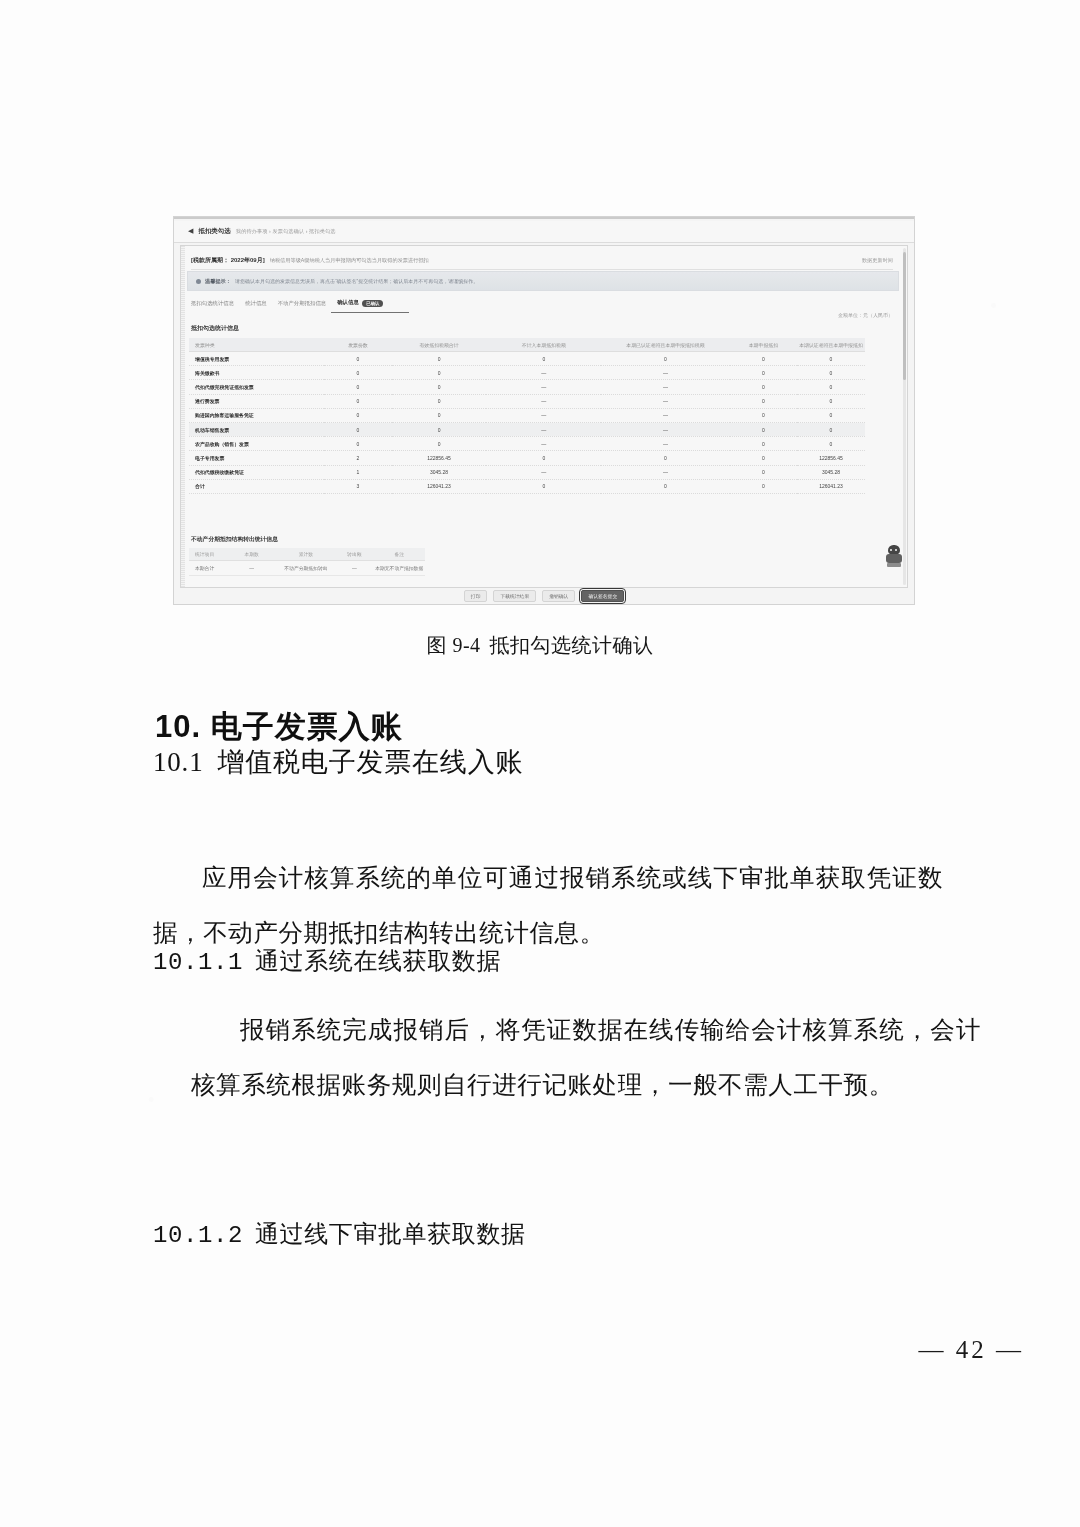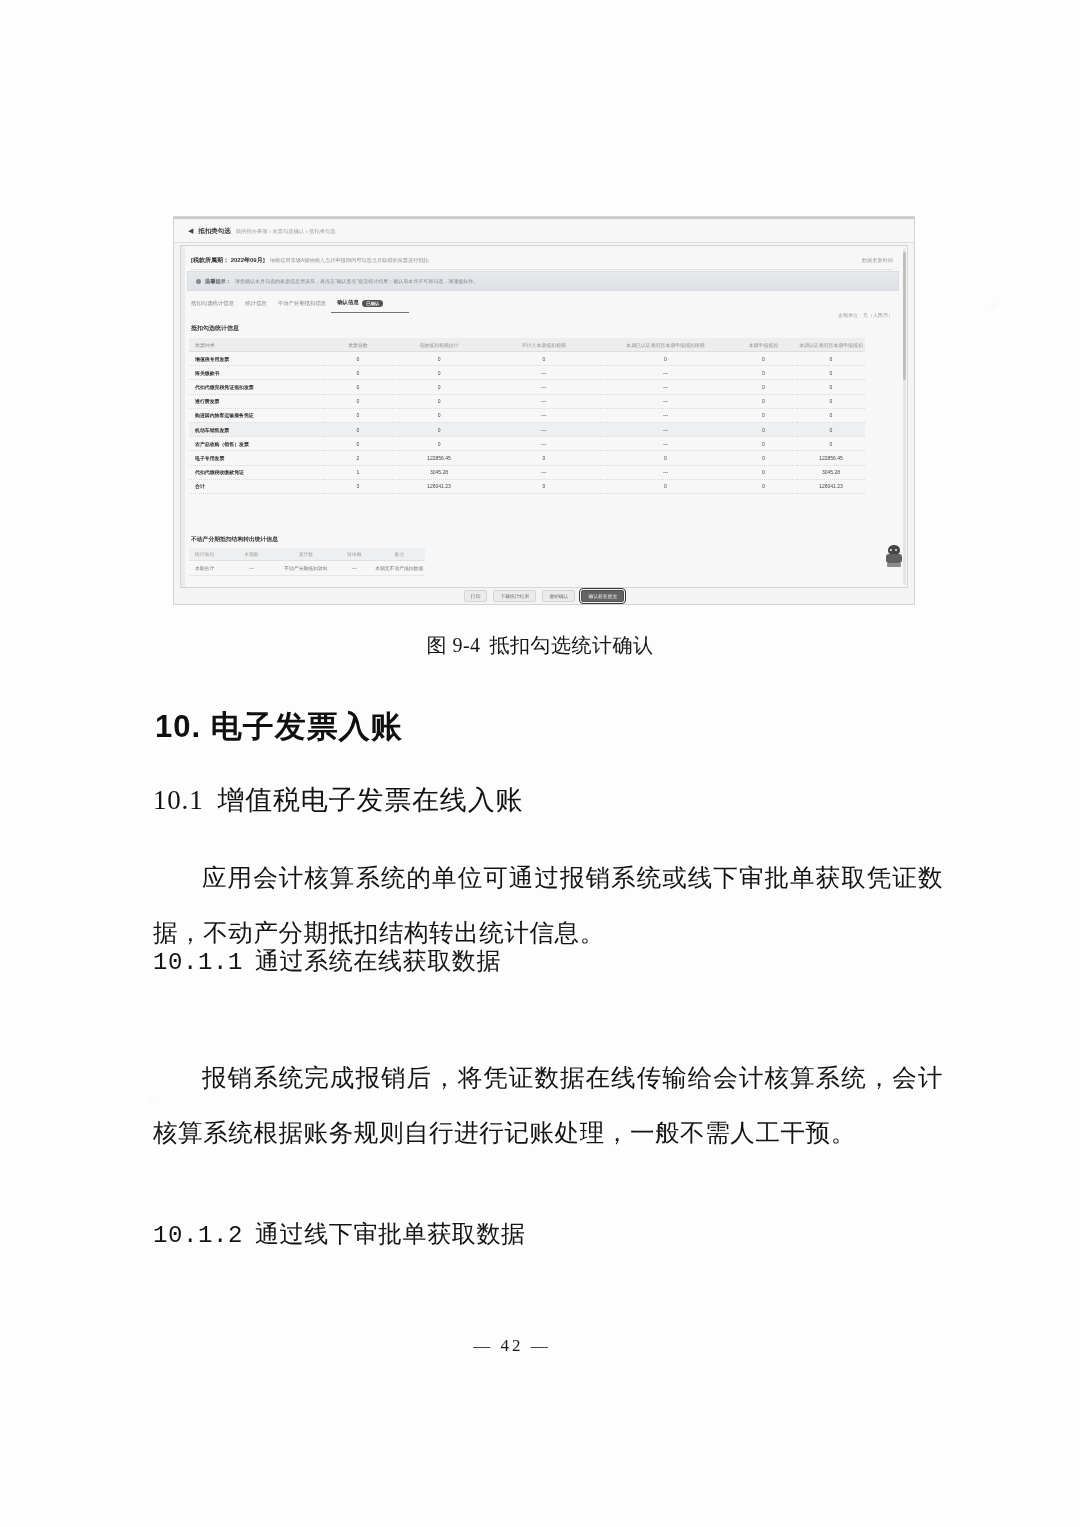--- a/index.html
+++ b/index.html
@@ -244,48 +244,48 @@
     font-size:20px;color:#161616;letter-spacing:0.5px;
   }
   .fig-caption .num{margin-right:9px;}
 
   .h1{
     position:absolute;left:155px;top:706px;
     font-family:"Liberation Sans","DejaVu Sans",sans-serif;
     font-size:31px;font-weight:700;color:#0f0f0f;letter-spacing:1px;
   }
   .h2{
-    position:absolute;left:153px;top:782px;
+    position:absolute;left:153px;top:744px;
     font-family:"Liberation Serif","DejaVu Serif",serif;
     font-size:27px;color:#121212;letter-spacing:0.8px;
   }
   .h2 .n{margin-right:14px;}
   .h3{
     position:absolute;left:153px;top:945px;
     font-family:"Liberation Serif","DejaVu Serif",serif;
     font-size:24px;color:#141414;letter-spacing:0.6px;
   }
   .h3.b{top:1218px;}
   .h3 .n{margin-right:12px;font-family:Liberation Mono, monospace;}
 
   .para{
     position:absolute;left:153px;width:790px;
     font-family:"Liberation Serif","DejaVu Serif",serif;
     font-size:24.5px;line-height:55px;color:#131313;
     text-indent:2em;letter-spacing:0.6px;
     text-align:justify;text-justify:inter-character;
   }
   .para.p1{top:850px;}
-  .para.p2{top:1050px;}
+  .para.p2{top:1002px;margin-left:38px;}
   .para.p3{top:1278px;}
 
   .pagenum{
-    position:absolute;left:0;top:1336px;width:1024px;text-align:center;
+    position:absolute;left:0;top:1336px;width:1024px;text-align:right;
     font-family:"Liberation Serif","DejaVu Serif",serif;
-    font-size:17px;color:#1a1a1a;letter-spacing:3px;
+    font-size:25px;color:#1a1a1a;letter-spacing:3px;
   }
 </style>
 </head>
 <body>
 
 <div class="page">
 
   <div class="figure-wrap">
     <div class="figure">
       <div class="fig-topline"></div>

